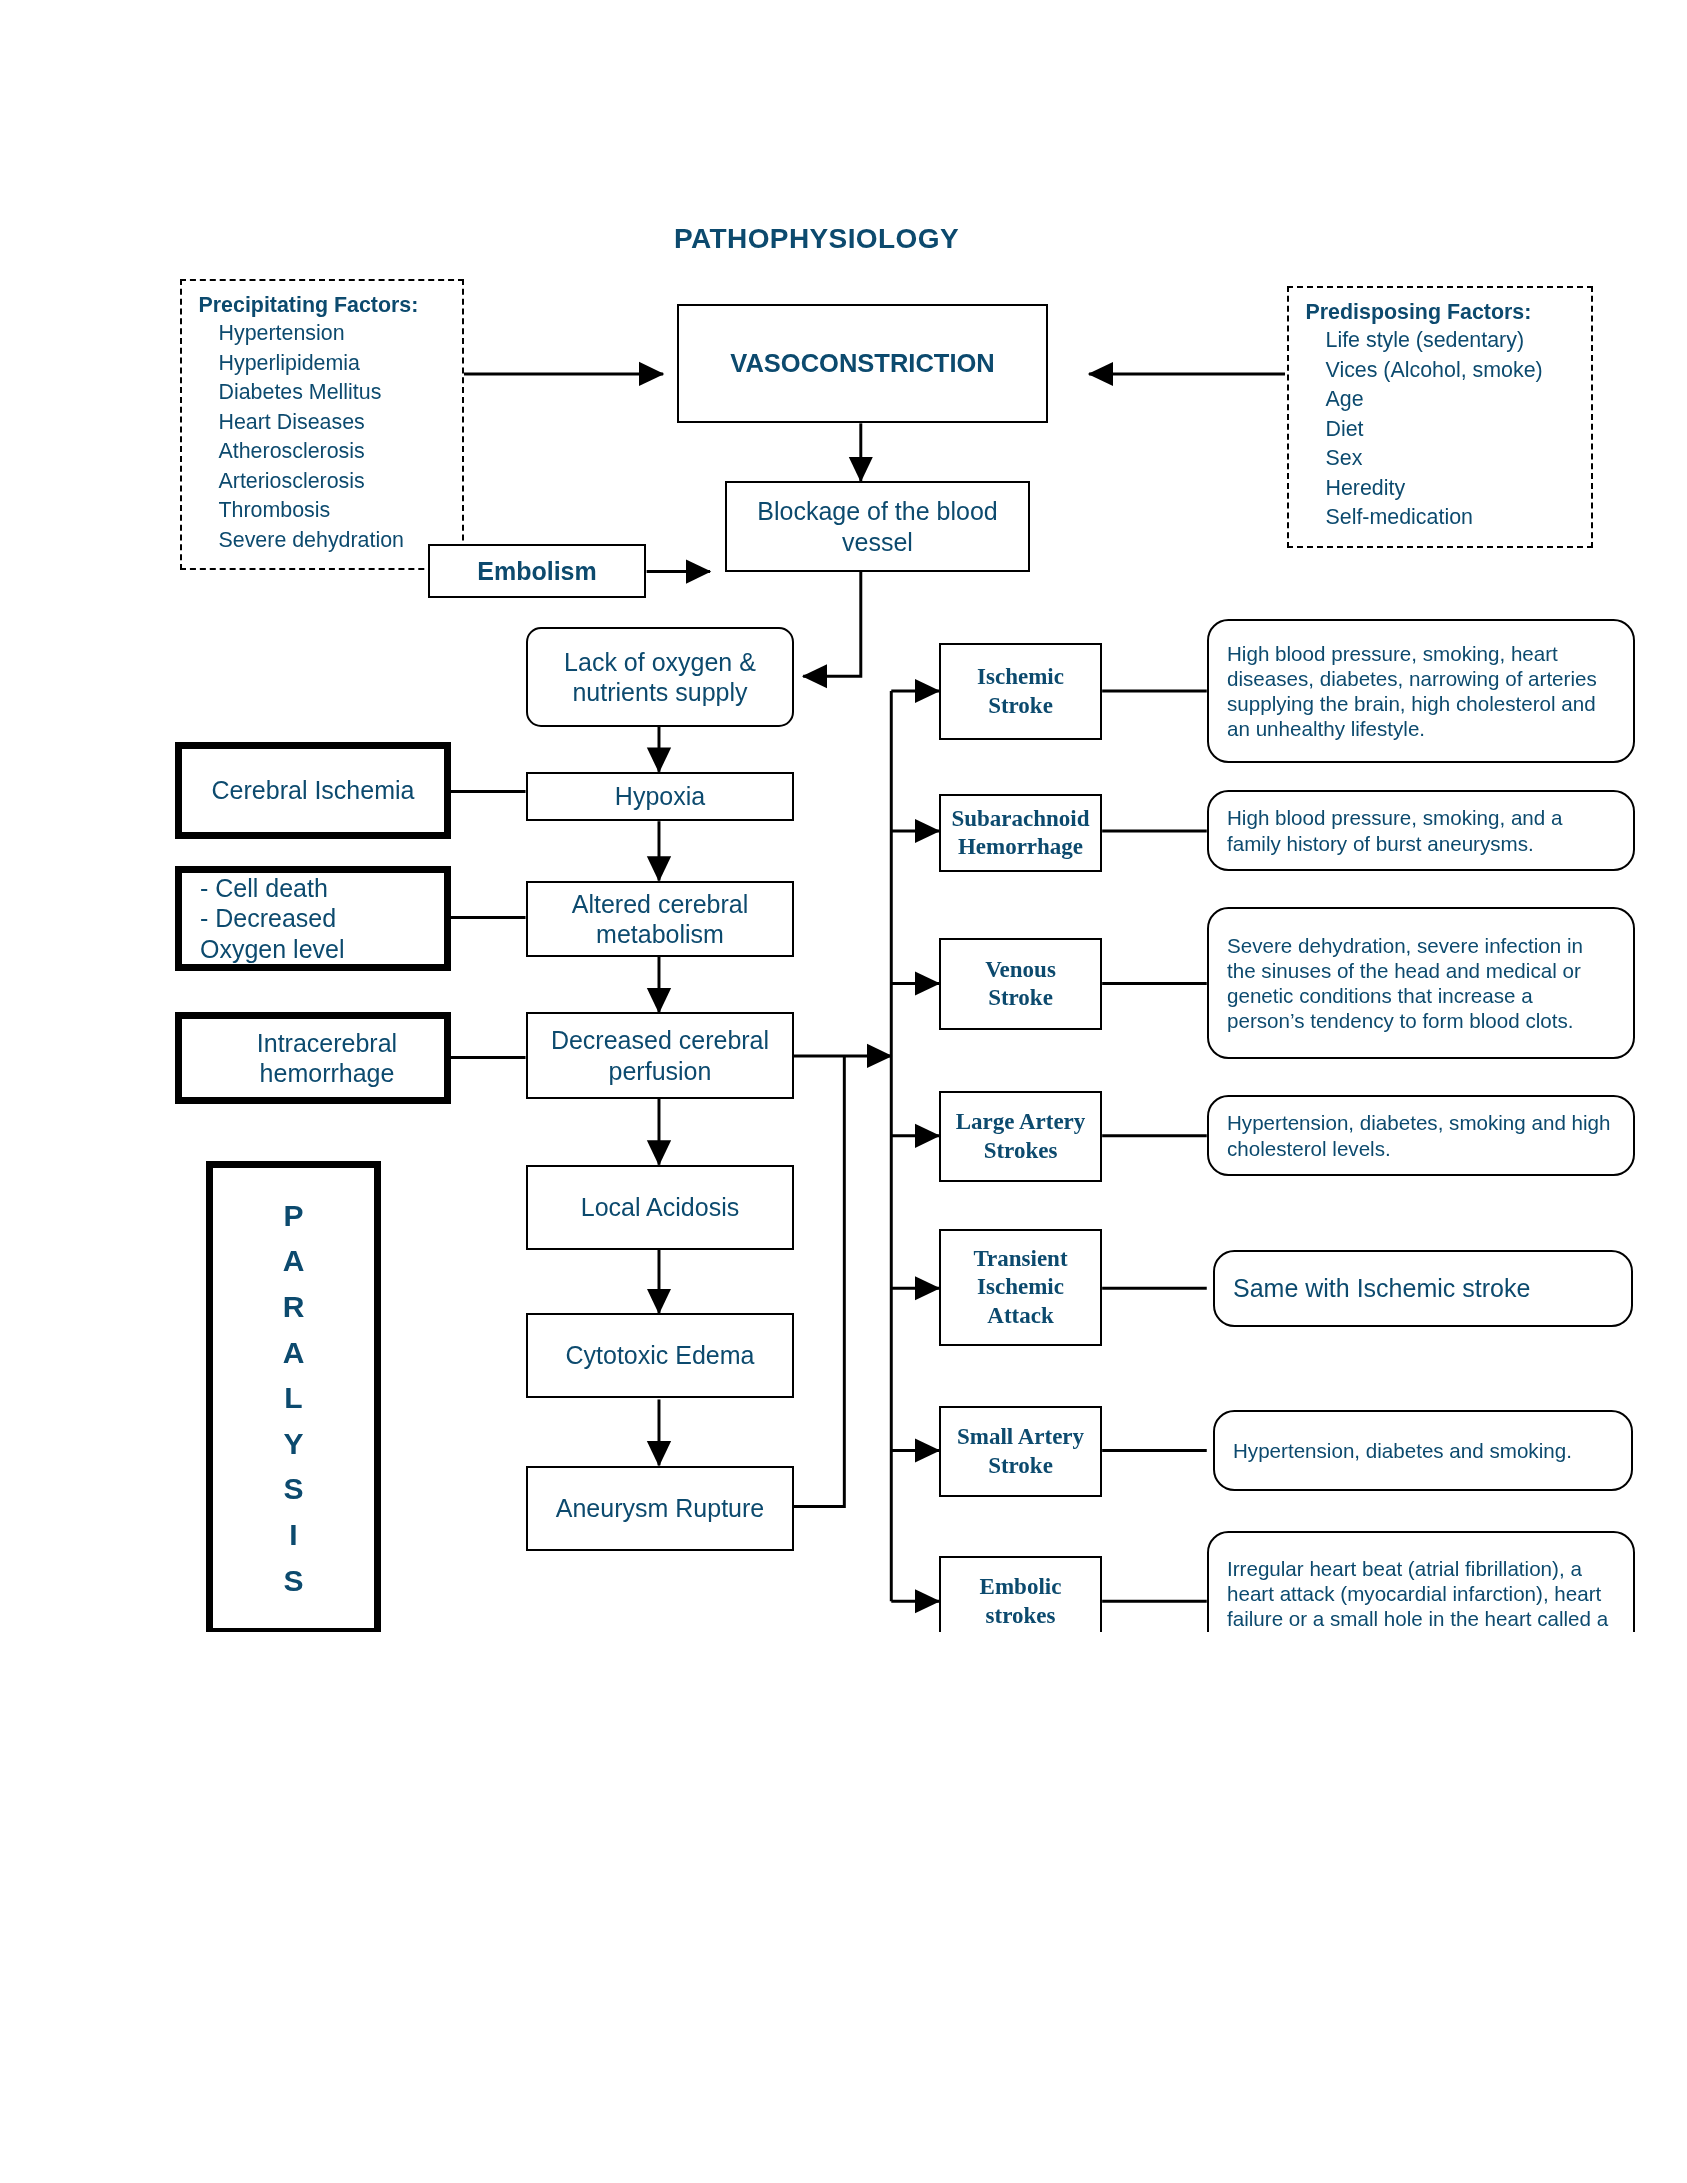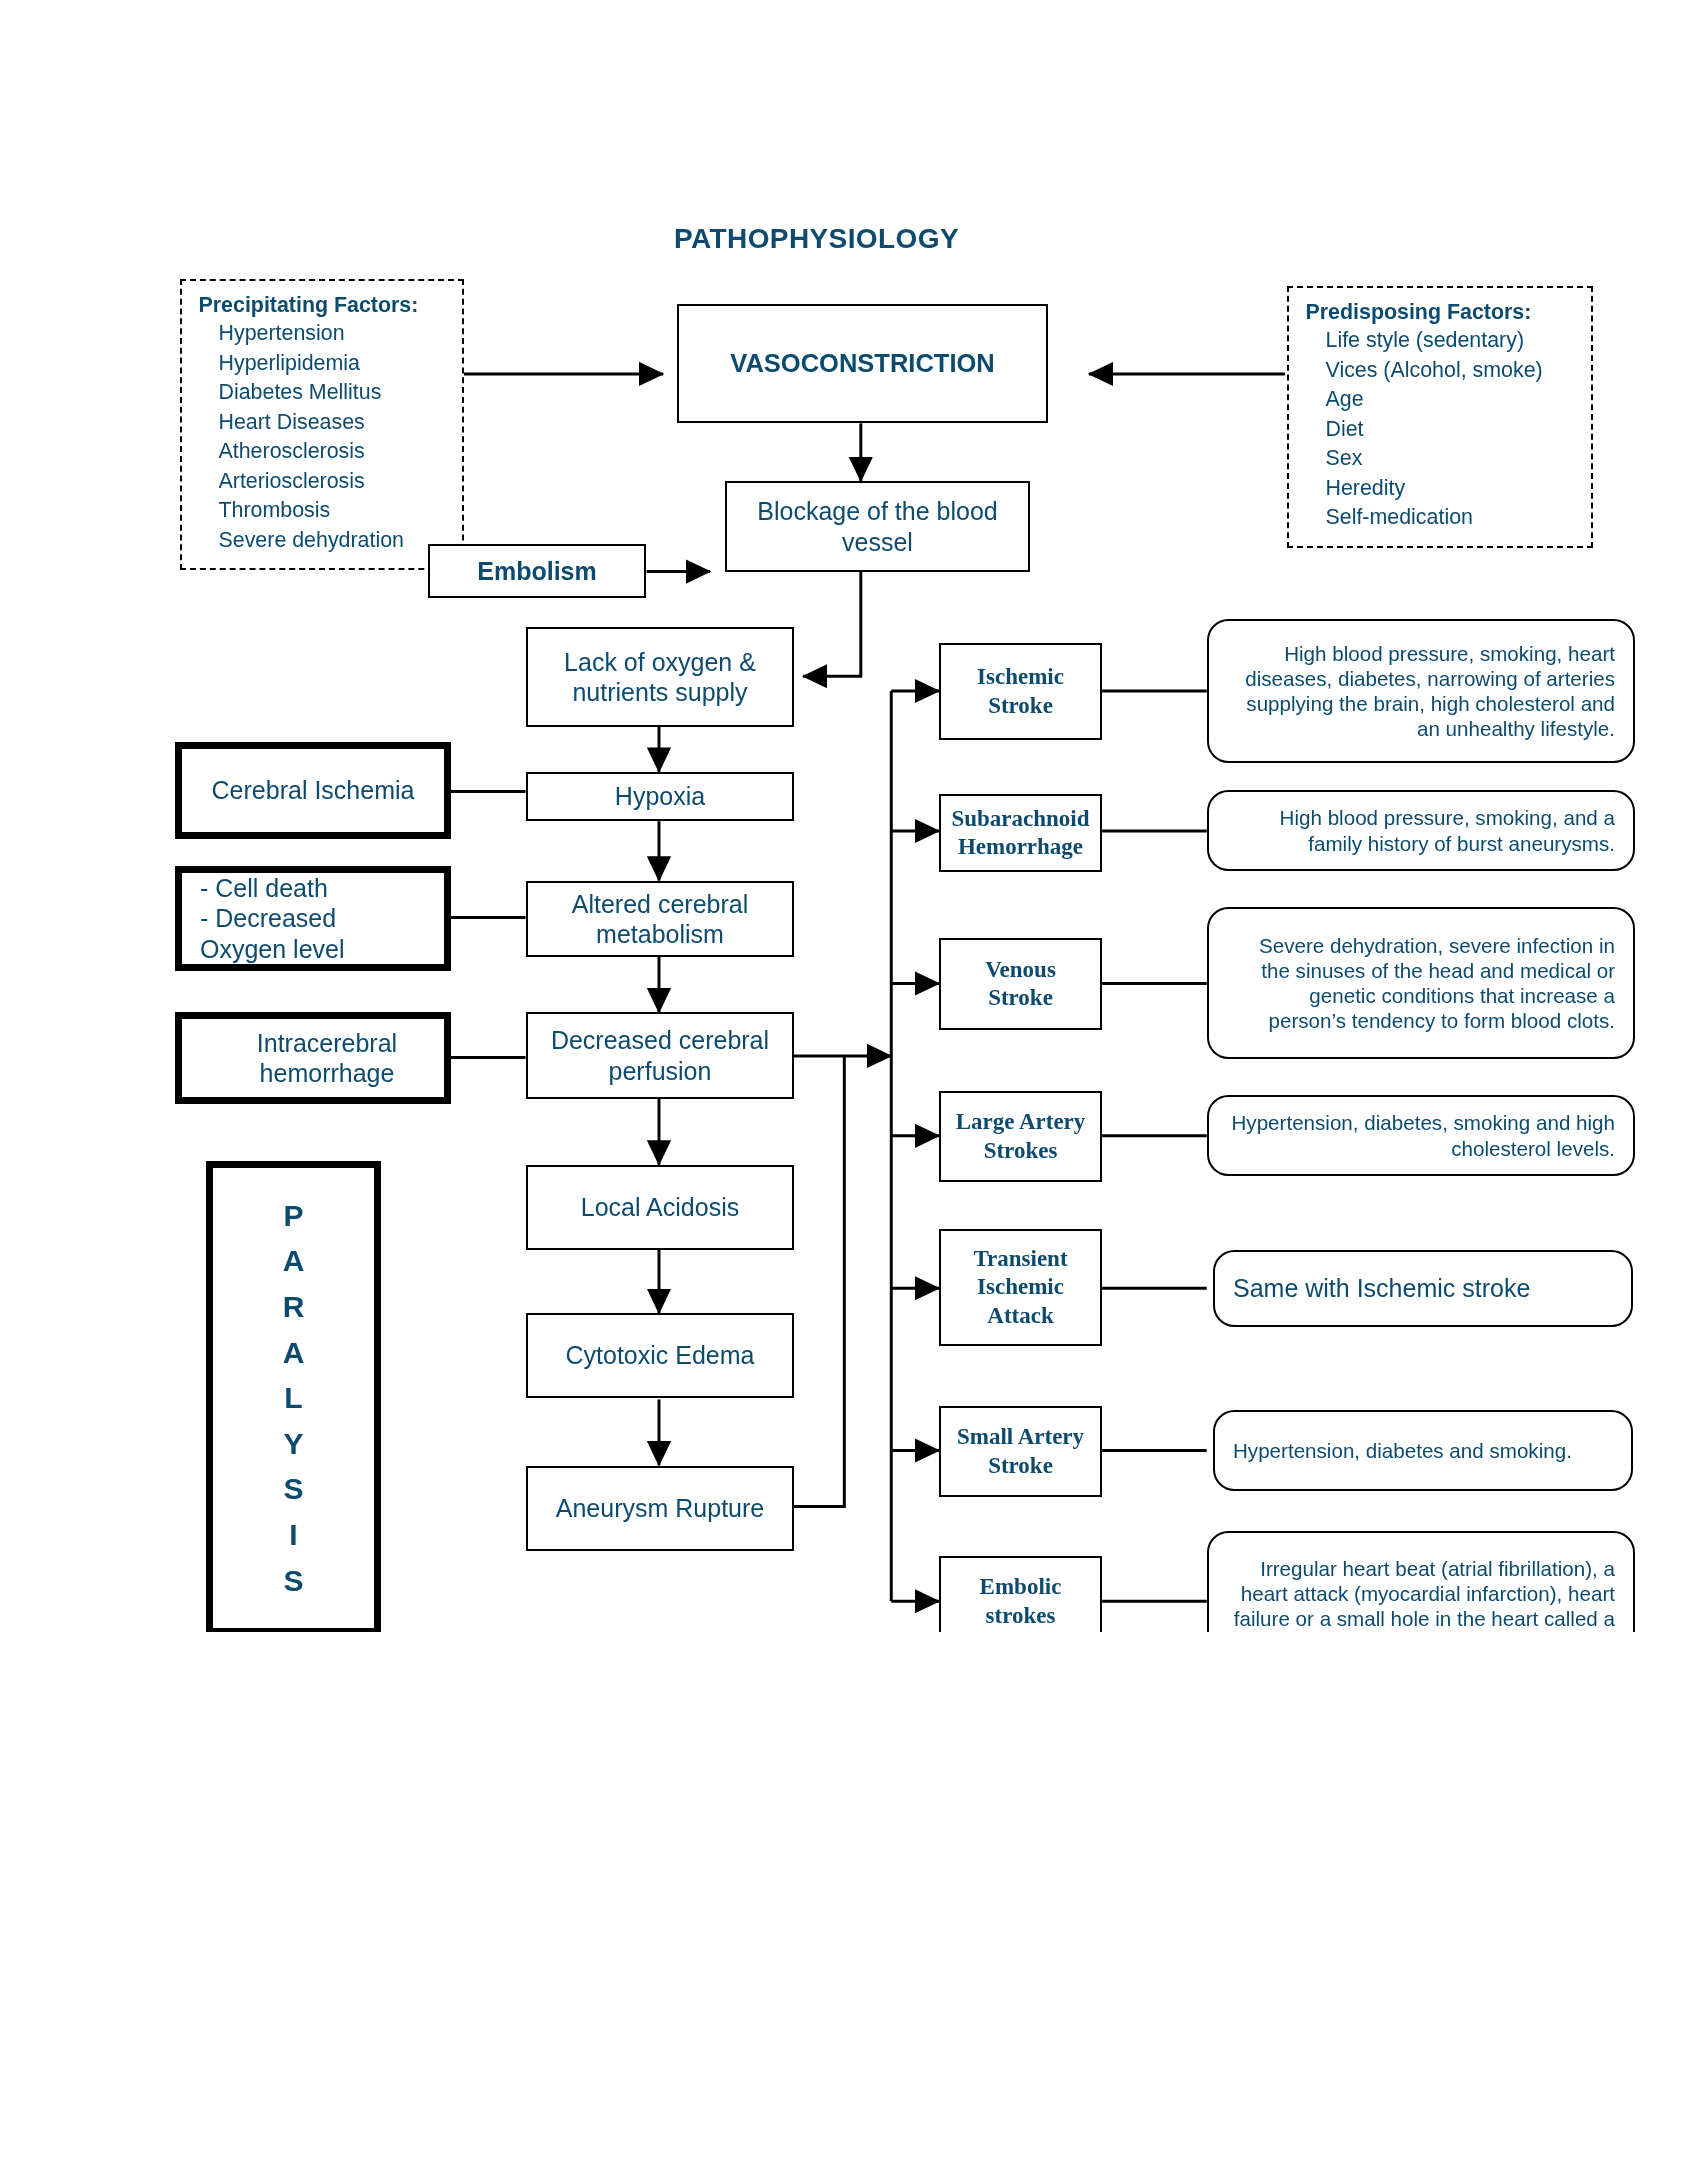--- a/index.html
+++ b/index.html
@@ -5,21 +5,21 @@
   html,body{margin:0;padding:0;background:#ffffff;}
   #stage{position:relative;width:1687px;height:1600px;background:#fff;
          font-family:"Liberation Sans",sans-serif;color:#0c4a6e;overflow:hidden;margin-top:32px;}
   #wires{position:absolute;left:0;top:0;width:1687px;height:2183px;pointer-events:none;}
 
   .box{position:absolute;box-sizing:border-box;background:#fff;border:2.5px solid #000;
        display:flex;align-items:center;justify-content:center;text-align:center;
        line-height:1.22;}
   .thick{border-width:7.4px;}
   .round{border-radius:21.4px;border-width:2.5px;}
-  .lt{justify-content:flex-start;text-align:right;}
+  .lt{justify-content:flex-start;text-align:left;}
   .pad{padding:5px 13px;}
   .bold{font-weight:bold;}
   .ital{font-style:italic;font-weight:bold;}
 
   .dashbox{position:absolute;box-sizing:border-box;background:#fff;
            border:2.5px dashed #000;padding:11.5px 15px 13px 16.5px;}
   .dashbox .hd{font-weight:bold;font-size:21.4px;margin-bottom:1.6px;}
   .dashbox ul{list-style:none;margin:0;padding:0 0 0 20px;}
   .dashbox li{font-size:21.4px;line-height:1.38;white-space:nowrap;}
 
@@ -130,21 +130,21 @@
       <li>Self-medication</li>
     </ul>
   </div>
 
   <div class="box bold f31" style="left:677px;top:272px;width:371px;height:119px;">VASOCONSTRICTION</div>
 
   <div class="box f30 pad" style="left:725px;top:449px;width:305px;height:91px;">Blockage of the blood vessel</div>
 
   <div class="box bold f30" style="left:428px;top:512px;width:218px;height:54px;">Embolism</div>
 
-  <div class="box f30 pad" style="left:526px;top:595px;width:268px;height:100px;">Lack of oxygen &amp; nutrients supply</div>
+  <div class="box f30 pad" style="left:526px;top:595px;width:268px;height:100px;border-radius:15px;">Lack of oxygen &amp; nutrients supply</div>
 
   <div class="box f30" style="left:526px;top:740px;width:268px;height:49px;">Hypoxia</div>
 
   <div class="box f30 pad" style="left:526px;top:849px;width:268px;height:76px;">Altered cerebral metabolism</div>
 
   <div class="box f30 pad" style="left:526px;top:980px;width:268px;height:87px;">Decreased cerebral perfusion</div>
 
   <div class="box f30 pad" style="left:526px;top:1133px;width:268px;height:85px;">Local Acidosis</div>
 
   <div class="box f30 pad" style="left:526px;top:1281px;width:268px;height:85px;">Cytotoxic Edema</div>

